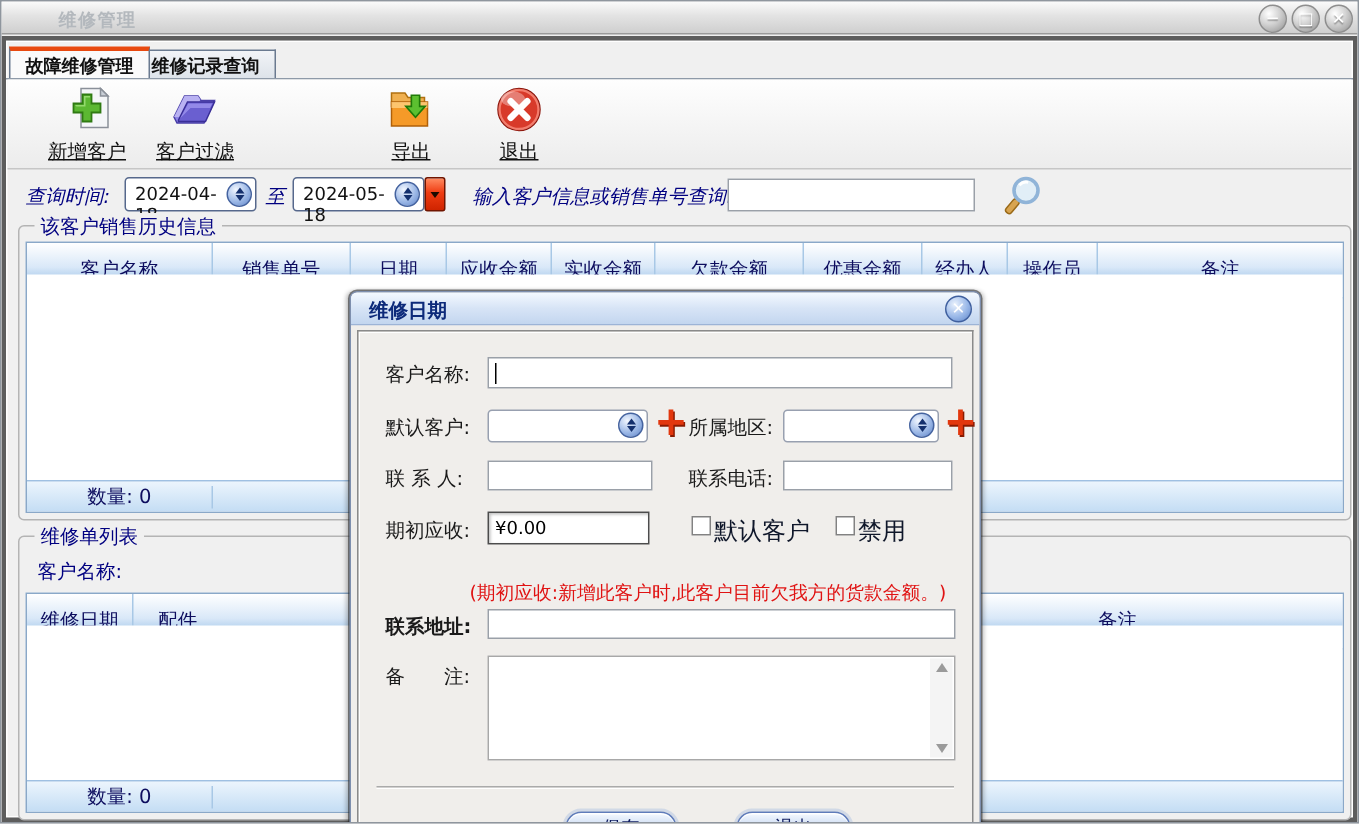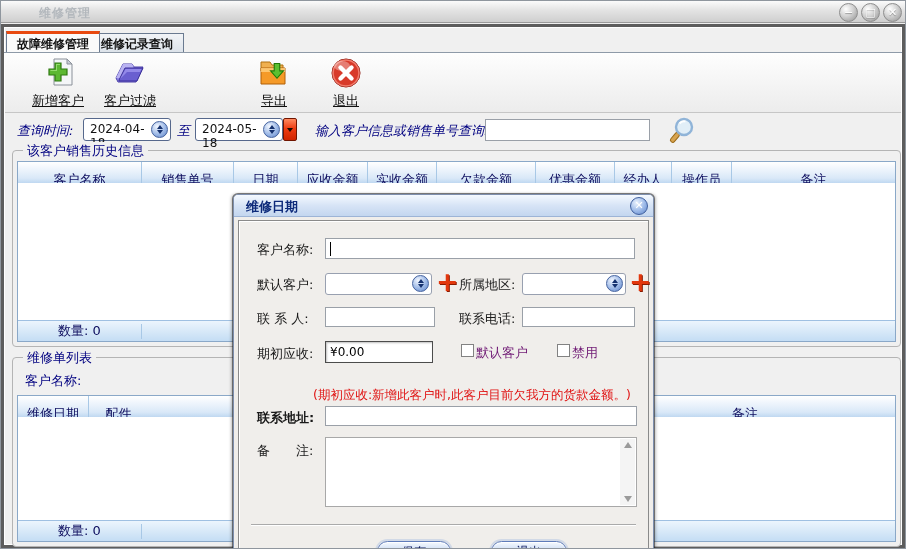--- a/index.html
+++ b/index.html
@@ -84,21 +84,21 @@
     color:#fff; font-size:11px; font-weight:bold; text-align:center; line-height:16px; cursor:pointer; }
   #dlg-body { position:absolute; left:4px; right:4px; top:25px; bottom:0;
     border:1px solid #8a8a8a; border-bottom:none; box-shadow:inset 1px 1px 0 #ffffff; background:#f0eeeb; }
 
   .dlabel { position:absolute; font-size:13px; color:#1a1a1a; }
   .dinput { position:absolute; background:#fff; border:1px solid #9aa0a8; font-size:12px; padding:0 4px; height:21px; }
   .ddrop  { position:absolute; height:22px; background:#fff; border:1px solid #98a0b0; border-radius:3px; }
   .plus   { position:absolute; color:#e2370d; font-size:27px; font-weight:bold; line-height:22px;
     text-shadow:1px 1px 0 #8a1a00; cursor:pointer; }
   .chk { position:absolute; width:13px; height:13px; background:#fff; border:1px solid #828282; cursor:pointer; }
-  .chk-label { position:absolute; font-size:13px; color:#701a75; }
+  .chk-label { position:absolute; font-size:16px; color:#0f172a; }
   #init-input { border:1px solid #4c4c4c; box-shadow:inset 1px 1px 2px rgba(0,0,0,.25); }
   #dlg-hint { position:absolute; left:74px; top:166px; color:#e01313; font-size:12.5px; }
   #remark-area { position:absolute; left:86px; top:216px; width:312px; height:70px; background:#fff;
     border:1px solid #a8a8a8; }
   #remark-scroll { position:absolute; right:1px; top:1px; bottom:1px; width:15px; background:#f4f4f4;
     display:flex; flex-direction:column; justify-content:space-between; align-items:center; padding:3px 0; }
   #remark-scroll .tri-up { border-bottom-color:#9a9a9a; border-left-width:4px; border-right-width:4px; border-bottom-width:6px; }
   #remark-scroll .tri-down { border-top-color:#9a9a9a; border-left-width:4px; border-right-width:4px; border-top-width:6px; }
   #dlg-divider { position:absolute; left:12px; right:12px; top:303px; height:1px; background:#aaa; box-shadow:0 1px 0 #fff; }
   .pillbtn { position:absolute; top:320px; height:21px; padding:0 12px; border-radius:11px;

